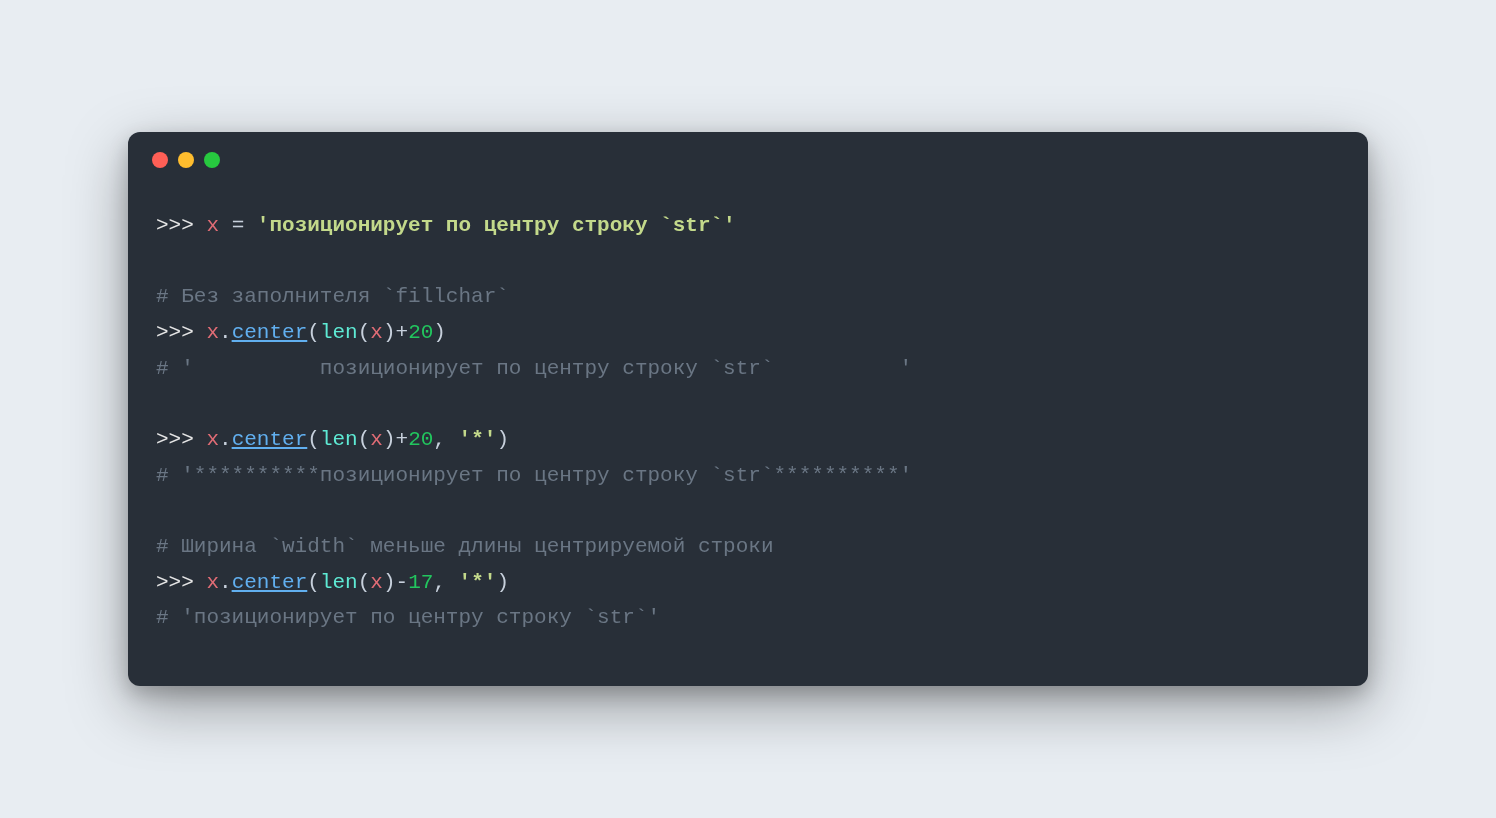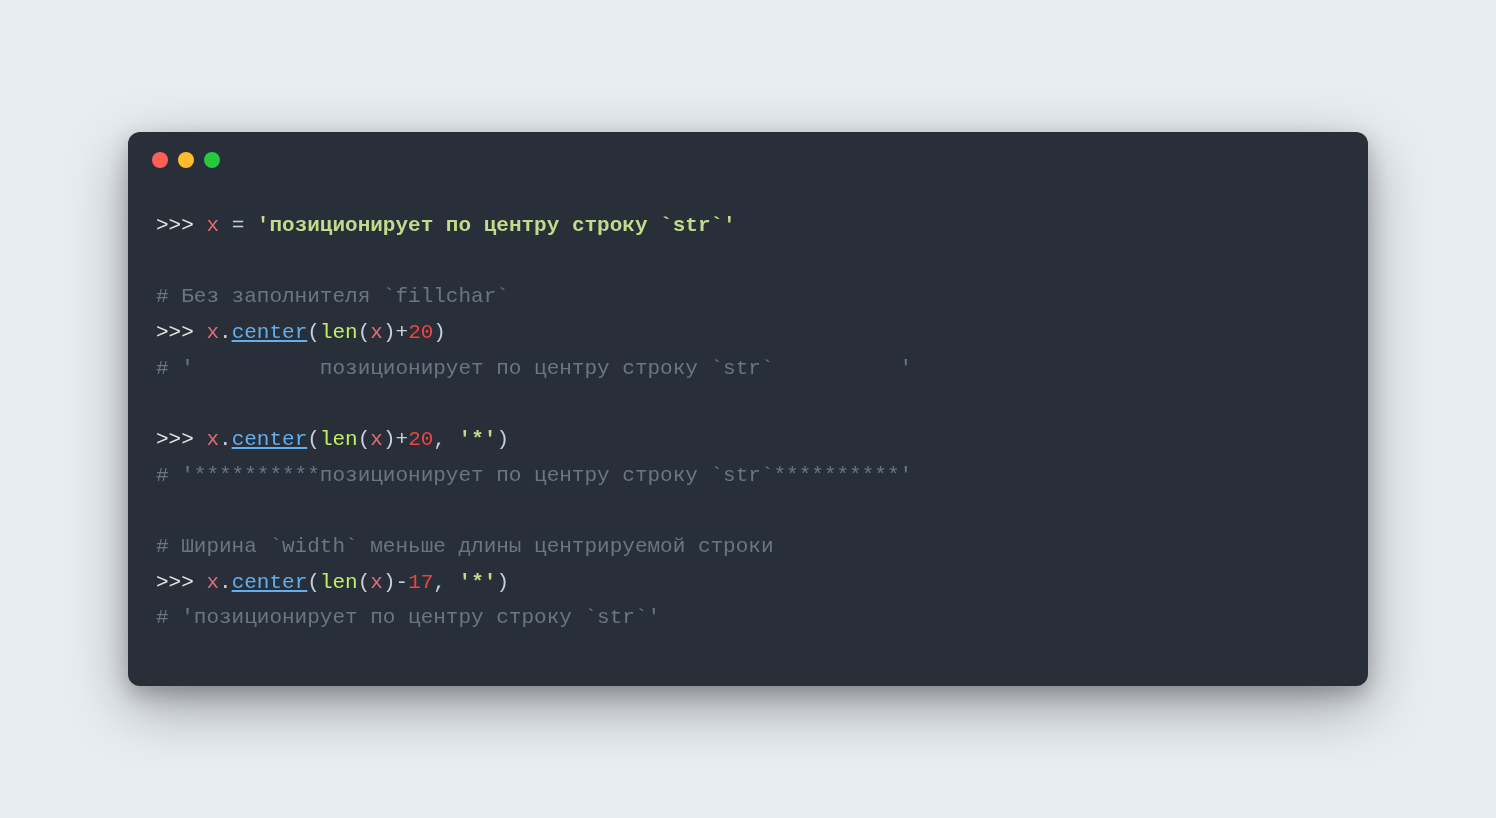--- a/index.html
+++ b/index.html
@@ -39,23 +39,23 @@
     line-height: 1.7;
     white-space: pre;
     color: #c7d0dc;
   }
   .prompt { color: #e6e6e6; }
   .var { color: #e06c75; }
   .op { color: #c7d0dc; }
   .str { color: #c3d98b; font-weight: bold; }
   .comment { color: #6a7684; margin-top: 40px; }
   .method { color: #61afef; text-decoration: underline; }
-  .func { color: #bef264; }
+  .func { color: #5eead4; }
   .punct { color: #c7d0dc; }
-  .num { color: #ef4444; }
+  .num { color: #22c55e; }
 </style>
 </head>
 <body>
 
 <div class="window">
   <div class="titlebar">
     <div class="dot red"></div>
     <div class="dot yellow"></div>
     <div class="dot green"></div>
   </div>

